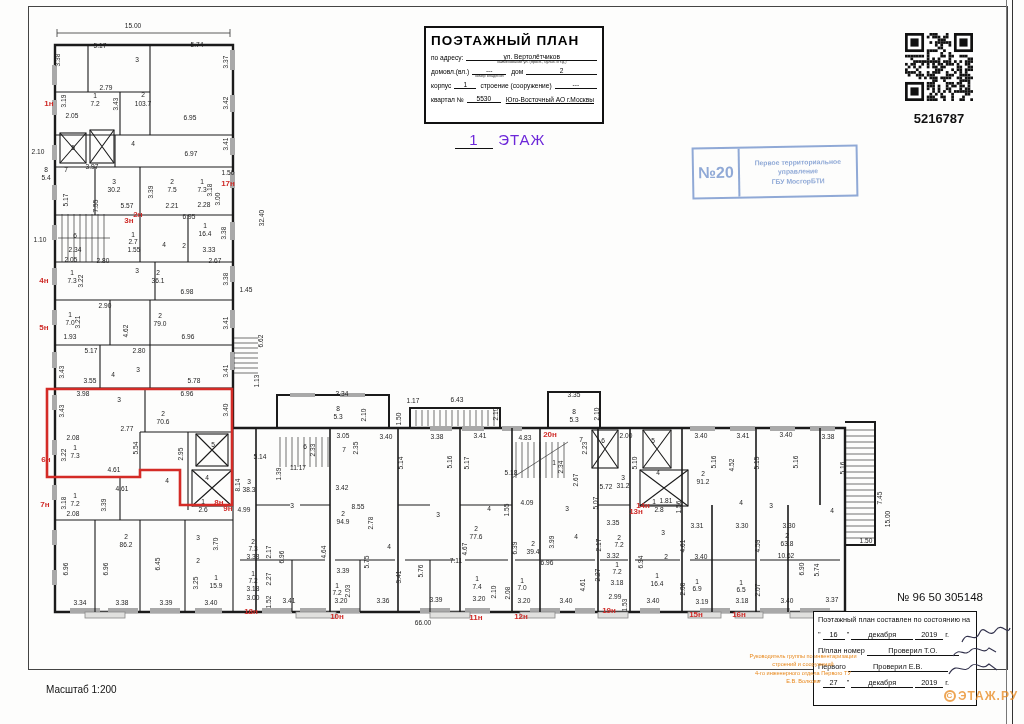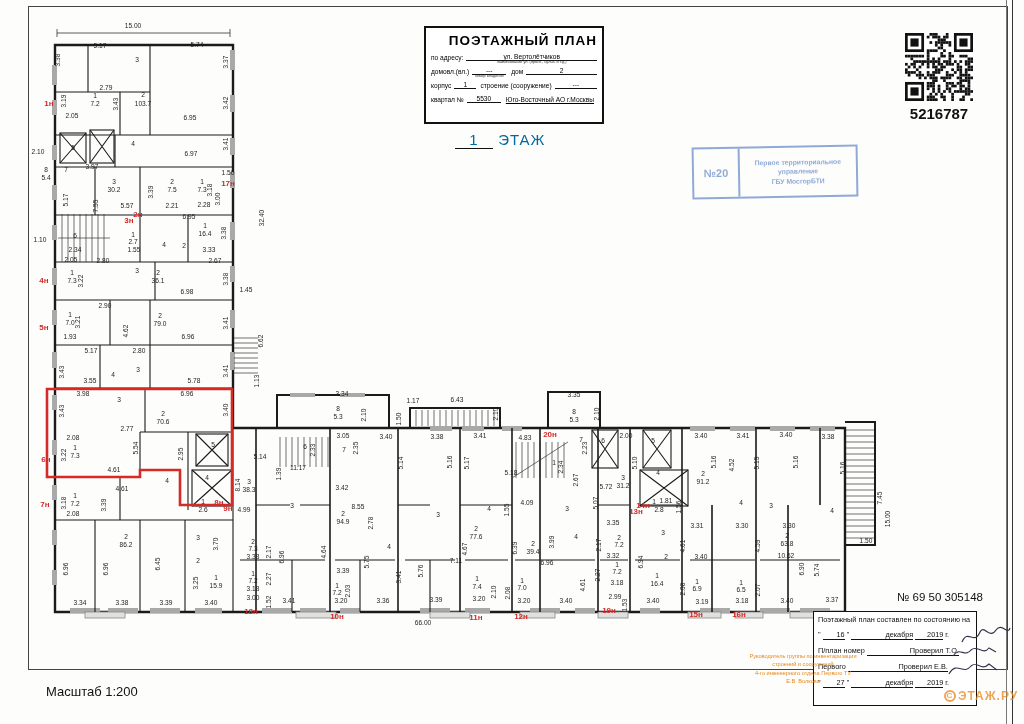--- a/index.html
+++ b/index.html
@@ -9,38 +9,38 @@
   body{font-family:"Liberation Sans",sans-serif;background:#888}
   .page{position:relative;width:1024px;height:724px;background:#fdfdfc;overflow:hidden}
   .frame{position:absolute;left:28px;top:6px;width:980px;height:664px;border:1px solid #444}
   .frame-right{position:absolute;left:1012px;top:0;width:1px;height:724px;background:#333}
   .frame-right2{position:absolute;left:1006px;top:0;width:1px;height:724px;background:#777}
   svg.plan{position:absolute;left:0;top:0}
   svg.plan text{font-family:"Liberation Sans",sans-serif}
   svg.plan text.dim{font-size:6.6px;fill:#1d1d1d;text-anchor:middle}
   svg.plan text.unit{font-size:8px;fill:var(--red);font-weight:bold;text-anchor:middle}
   .title-block{position:absolute;left:424px;top:26px;width:180px;height:98px;border:2px solid #111;background:#fff;padding:3px 5px 2px 5px}
-  .title-block h1{font-size:13.5px;font-weight:bold;text-align:right;letter-spacing:1px;margin:2px 0 5px 0}
+  .title-block h1{font-size:13.5px;font-weight:bold;text-align:left;letter-spacing:1px;margin:2px 0 5px 0}
   .tb-row{display:flex;align-items:flex-end;font-size:6.6px;margin-bottom:6px;white-space:nowrap}
   .tb-row .lbl{margin-right:3px}
   .tb-row .val{border-bottom:1px solid #111;text-align:center;position:relative;padding:0 2px}
   .tb-row .val .sub{position:absolute;left:0;right:0;top:8px;font-size:3.8px;color:#333;white-space:normal;line-height:1}
-  .floor-heading{position:absolute;left:455px;top:131px;font-size:15px;letter-spacing:1px;color:#0369a1}
+  .floor-heading{position:absolute;left:455px;top:131px;font-size:15px;letter-spacing:1px;color:#6d28d9}
   .floor-heading .num{display:inline-block;min-width:38px;text-align:center;border-bottom:1.5px solid #111}
   .qr-wrap{position:absolute;left:903px;top:33px;width:72px;text-align:center}
-  .qr-number{font-size:15px;font-weight:bold;color:#111}
+  .qr-number{font-size:13px;font-weight:bold;margin-top:6px;color:#111}
   .stamp{position:absolute;left:692px;top:146px;width:166px;height:52px;border:2px solid var(--stamp_blue);color:var(--stamp_blue);display:flex;transform:rotate(-1deg);opacity:.85}
-  .stamp .cell-n{width:46px;border-right:2px solid var(--stamp_blue);display:flex;align-items:center;justify-content:center;font-size:11px;font-weight:bold}
+  .stamp .cell-n{width:46px;border-right:2px solid var(--stamp_blue);display:flex;align-items:center;justify-content:center;font-size:16px;font-weight:bold}
   .stamp .cell-t{flex:1;display:flex;flex-direction:column;align-items:center;justify-content:center;font-size:6.8px;font-weight:bold;line-height:1.35;text-align:center}
   .doc-number{position:absolute;left:870px;top:591px;width:140px;text-align:center;font-size:11.5px;color:#111}
   .cert{position:absolute;left:813px;top:611px;width:164px;height:95px;border:1.5px solid #111;background:#fff;font-size:7.3px;color:#111;padding:3px 4px}
   .cert .row{margin-bottom:6px;white-space:nowrap}
-  .cert .u{border-bottom:1px solid #111;display:inline-block;text-align:right}
+  .cert .u{border-bottom:1px solid #111;display:inline-block;text-align:center}
   .approver{position:absolute;left:740px;top:652px;width:126px;text-align:center;font-size:5.6px;line-height:1.5;color:var(--orange)}
-  .scale-label{position:absolute;left:46px;top:684px;font-size:13px;color:#111}
+  .scale-label{position:absolute;left:46px;top:684px;font-size:10px;color:#111}
   .watermark{position:absolute;left:944px;top:689px;font-size:12px;font-weight:bold;color:var(--orange);opacity:.75;letter-spacing:1px;display:flex;align-items:center;gap:2px}
   .watermark .wm-circle{display:inline-block;width:12px;height:12px;border:2px solid var(--orange);border-radius:50%;font-size:8px;line-height:8px;text-align:center;font-weight:bold}
   .sig{position:absolute;pointer-events:none}
 </style>
 </head>
 <body>
 
 <div class="page">
 
   <div class="frame"></div>
@@ -745,21 +745,21 @@
 
   <div class="stamp">
     <div class="cell-n">№20</div>
     <div class="cell-t">
       <span>Первое территориальное</span>
       <span>управление</span>
       <span>ГБУ МосгорБТИ</span>
     </div>
   </div>
 
-  <div class="doc-number">№ 69 50 305148</div>
+  <div class="doc-number">№ 96 50 305148</div>
 
   <div class="cert">
     <div class="row">Поэтажный план составлен по состоянию на</div>
     <div class="row">
       <span>"</span>
       <span class="u" style="width:22px">16</span>
       <span>"</span>
       <span class="u" style="width:62px">декабря</span>
       <span class="u" style="width:28px">2019</span>
       <span>г.</span>

